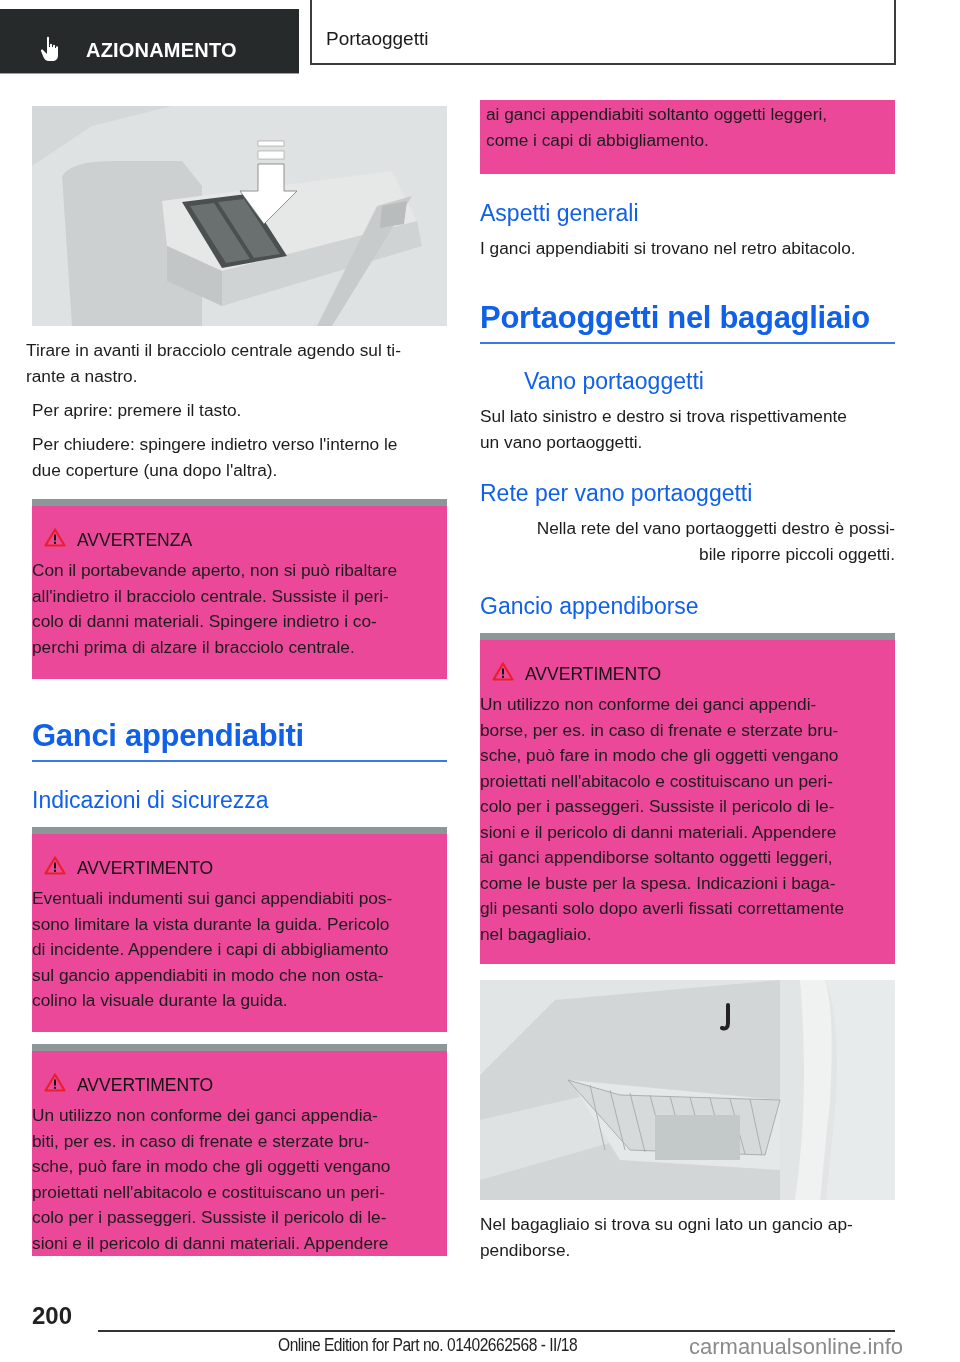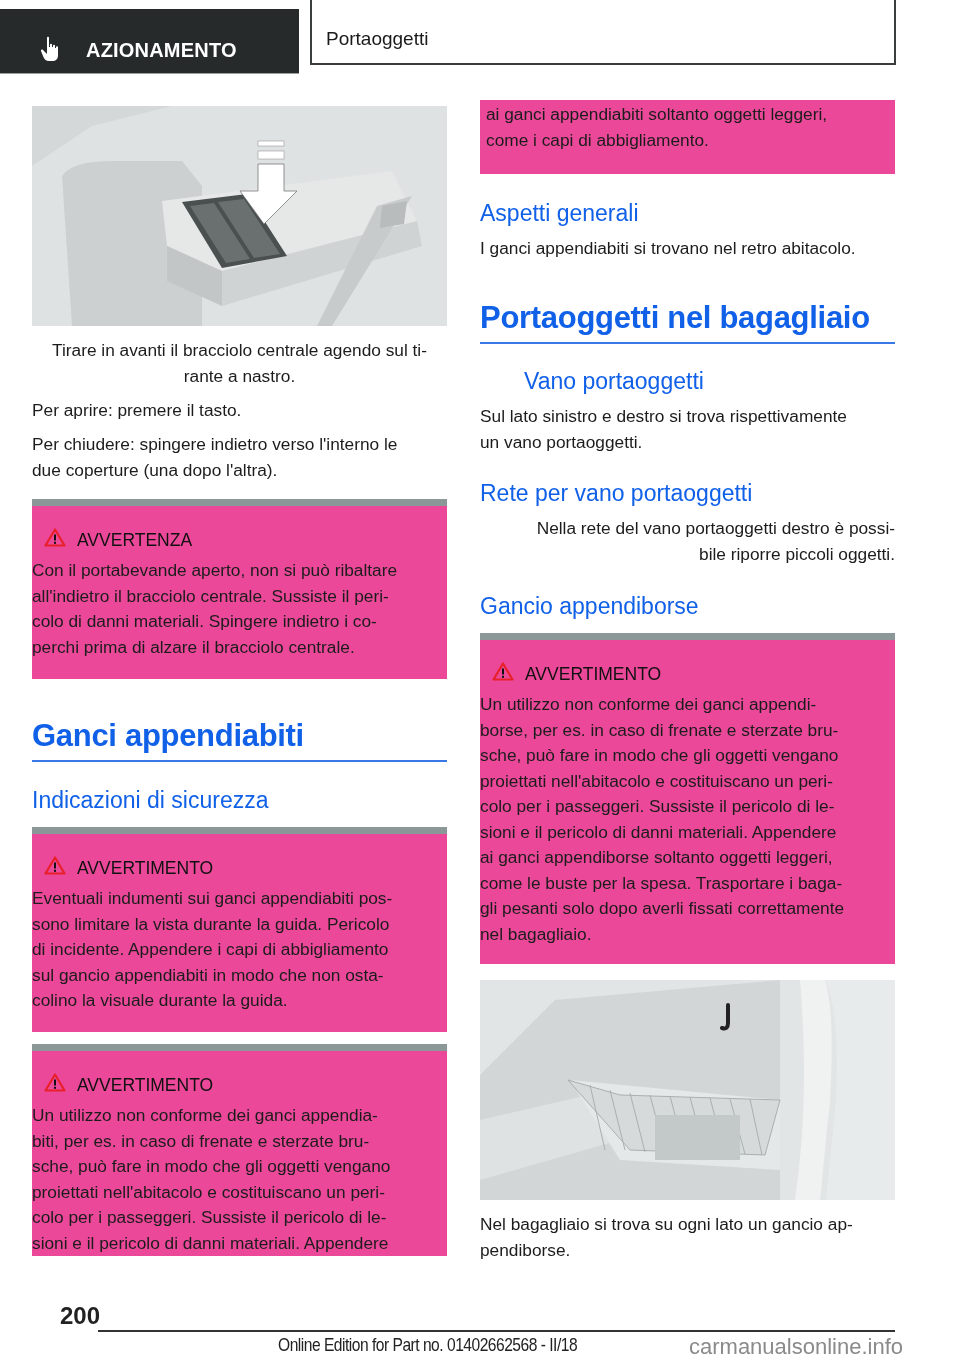--- a/index.html
+++ b/index.html
@@ -19,21 +19,21 @@
 
   .h1 { position: absolute; font-weight: bold; font-size: 31px; color: #1060e8; letter-spacing: -0.3px; }
   .h1rule { position: absolute; height: 2px; background: #3a78e8; width: 415px; }
   .h2 { position: absolute; font-weight: normal; font-size: 23px; color: #1060e8; }
 
   .warn { position: absolute; width: 415px; background: #ec4899; border-top: 7px solid #8c9898; }
   .warn .wt { position: absolute; left: 45px; top: 24px; font-weight: normal; font-size: 17.5px; color: #111; }
   .warn .tri { position: absolute; left: 12px; top: 22px; width: 22px; height: 19px; }
   .warn .wb { position: absolute; left: 0; top: 52px; width: 415px; font-size: 17.3px; line-height: 25.5px; color: #1c1c1c; }
 
-  .footer-num { position: absolute; left: 32px; top: 1302px; font-weight: bold; font-size: 24px; color: #222; margin-left: 28px; }
+  .footer-num { position: absolute; left: 32px; top: 1302px; font-weight: bold; font-size: 24px; color: #222; }
   .footer-rule { position: absolute; left: 98px; top: 1330px; width: 797px; height: 2px; background: #333; }
   .footer-ed { position: absolute; left: 278px; top: 1334px; font-size: 19px; color: #222; letter-spacing: -0.6px; transform: scaleX(0.82); transform-origin: left; }
   .footer-wm { position: absolute; left: 689px; top: 1334px; font-size: 22px; color: #8a8a8a; }
 </style>
 </head>
 <body>
 
 <div class="hdr-dark">
   <svg class="hand" viewBox="0 0 24 26">
     <path d="M7 1.5 C7 0.6 9 0.6 9 1.5 L9 11 L10 11 L10 8.5 C10 7.6 12 7.6 12 8.5 L12 11 L13 11 L13 9.5 C13 8.6 15 8.6 15 9.5 L15 12 L16 12 L16 11 C16 10.1 18 10.1 18 11 L18 19 C18 23 16 25 12 25 L9 25 C6 25 4 23 3 20 L1 15 C0.6 14 2 13 3 14 L7 18 Z" fill="#ffffff"></path>
@@ -56,21 +56,21 @@
     <path d="M158 100 L182 97 L218 153 L194 157 Z" fill="#6a7070"></path>
     <path d="M186 96 L212 93 L248 148 L222 152 Z" fill="#6a7070"></path>
     <rect x="226" y="35" width="26" height="5" fill="#fff" stroke="#888" stroke-width="0.5"></rect>
     <rect x="226" y="45" width="26" height="8" fill="#fff" stroke="#888" stroke-width="0.5"></rect>
     <path d="M226 58 L252 58 L252 85 L265 85 L232 118 L208 85 L226 85 Z" fill="#fff" stroke="#777" stroke-width="0.8"></path>
     <path d="M345 100 L380 90 L300 220 L285 220 Z" fill="#c8cbcb"></path>
     <path d="M350 100 L375 95 L372 118 L348 122 Z" fill="#b8bcbc"></path>
   </svg>
 </div>
 
-<div class="p" style="left:32px; top:338px;text-align:center;">
+<div class="p" style="left:26px; top:338px;">
   <div>Tirare in avanti il bracciolo centrale agendo sul ti-</div>
   <div>rante a nastro.</div>
 </div>
 <div class="p" style="left:32px; top:398px;">Per aprire: premere il tasto.</div>
 <div class="p" style="left:32px; top:432px;">
   <div>Per chiudere: spingere indietro verso l'interno le</div>
   <div>due coperture (una dopo l'altra).</div>
 </div>
 
 <div class="warn" style="left:32px; top:499px; height:180px;">
@@ -160,21 +160,21 @@
   </svg>
   <div class="wt">AVVERTIMENTO</div>
   <div class="wb">
     <div>Un utilizzo non conforme dei ganci appendi-</div>
     <div>borse, per es. in caso di frenate e sterzate bru-</div>
     <div>sche, può fare in modo che gli oggetti vengano</div>
     <div>proiettati nell'abitacolo e costituiscano un peri-</div>
     <div>colo per i passeggeri. Sussiste il pericolo di le-</div>
     <div>sioni e il pericolo di danni materiali. Appendere</div>
     <div>ai ganci appendiborse soltanto oggetti leggeri,</div>
-    <div>come le buste per la spesa. Trasportare i baga-</div>
+    <div>come le buste per la spesa. Indicazioni i baga-</div>
     <div>gli pesanti solo dopo averli fissati correttamente</div>
     <div>nel bagagliaio.</div>
   </div>
 </div>
 
 <div class="img" style="left:480px; top:980px; width:415px; height:220px;">
   <svg width="415" height="220" viewBox="0 0 415 220">
     <rect width="415" height="220" fill="#e2e5e5"></rect>
     <path d="M0 95 L75 20 L300 0 L300 220 L0 220 Z" fill="#d2d6d6"></path>
     <path d="M0 140 L130 110 L140 160 L0 200 Z" fill="#dfe2e2"></path>

